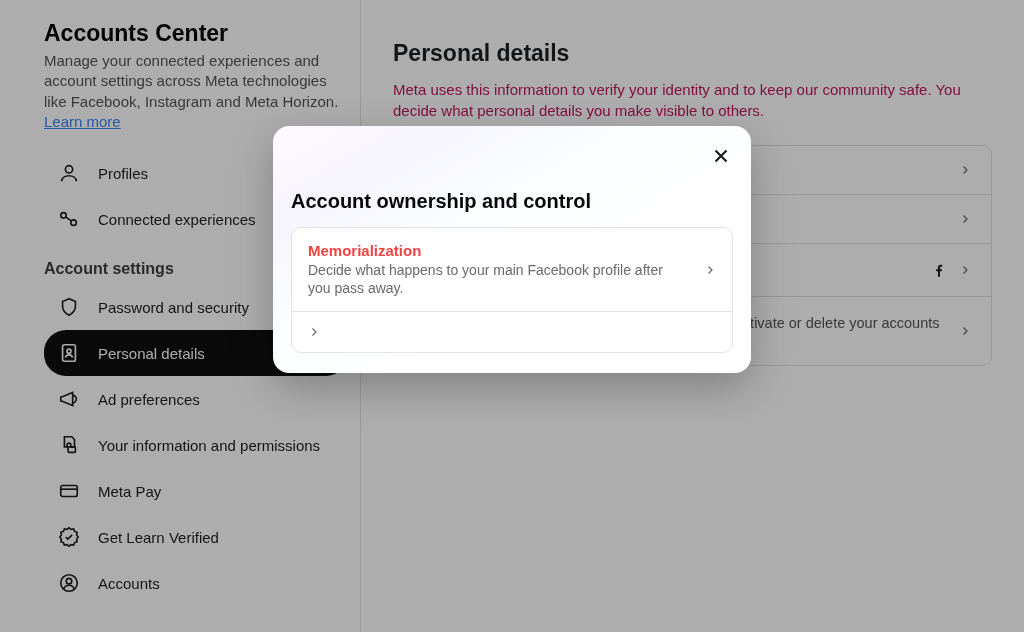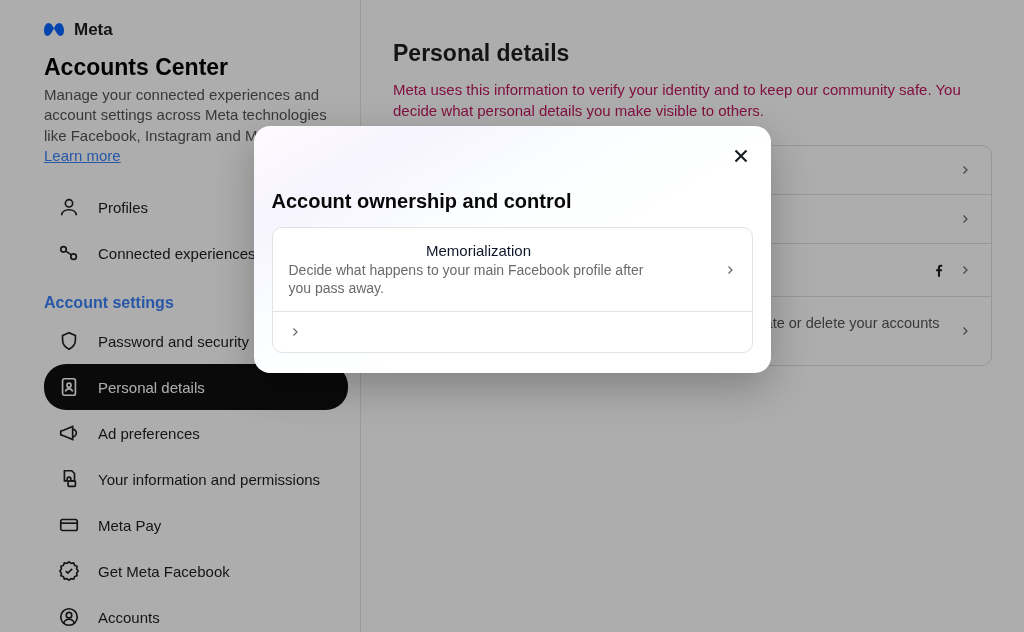--- a/index.html
+++ b/index.html
@@ -6,63 +6,55 @@
   html, body { width: 1024px; height: 632px; overflow: hidden; font-family: -apple-system, BlinkMacSystemFont, "Segoe UI", Helvetica, Arial, sans-serif; background:#f0f0f0; color:#1c1e21; }
   .app { display:flex; width:1024px; height:632px; background:#fff; position:relative; }
   .sidebar { width:360px; padding:20px 12px 0 44px; background:#fff; }
   .brand { display:flex; align-items:center; gap:6px; margin-bottom:14px; }
   .brand-txt { font-weight:700; font-size:17px; color:#1c1e21; }
   .brand-svg { display:block; }
   .page-title { font-size:23px; font-weight:700; color:#040404; margin-bottom:4px;}
   .page-sub { font-size:15px; color:#555; line-height:1.35; }
   .learn { color:#3b82f6; font-size:15px; }
   .nav-section1 { margin-top:18px; }
-  .nav-heading { font-size:16px; font-weight:600; color:#3b82f6; margin:18px 0 6px 0; padding-left:0; }
+  .nav-heading { font-size:16px; font-weight:600; color:#404040; margin:18px 0 6px 0; padding-left:0; }
   .nav-item { display:flex; align-items:center; gap:18px; padding:12px 14px; border-radius:22px; cursor:pointer; font-size:15px; color:#1c1e21; }
   .nav-item .ic { width:22px; height:22px; display:flex; align-items:center; justify-content:center; color:#1c1e21; flex-shrink:0; }
   .nav-item.active { background:#0f0f0f; color:#fff; }
   .nav-item.active .ic { color:#fff; }
   .divider { width:1px; background:#e3e3e3; }
   .content { flex:1; padding:40px 32px 0 32px; }
   .content-title { font-size:23px; font-weight:700; margin-bottom:12px; }
   .content-sub { font-size:15px; color:#be185d; line-height:1.4; margin-bottom:24px; }
   .list { border:1px solid #dfdfdf; border-radius:10px; overflow:hidden; }
   .row { display:flex; align-items:center; justify-content:space-between; padding:18px 20px; border-bottom:1px solid #dfdfdf; cursor:pointer; }
   .row:last-child { border-bottom:none; }
   .row-text { display:flex; flex-direction:column; gap:2px; font-size:14.5px; }
   .row-text .sb { color:#555; }
   .row-right { display:flex; align-items:center; gap:12px; color:#555; }
   .chev { color:#666; }
   
   .overlay { position:absolute; inset:0; background:rgba(0,0,0,0.32); display:flex; align-items:flex-start; justify-content:center; }
-  .dialog { margin-top:126px; width:517px; background:linear-gradient(150deg,#fffafe 0%,#f6f4fe 18%,#fbfeff 40%,#ffffff 60%); border-radius:16px; box-shadow:0 14px 40px rgba(0,0,0,.25); position:relative; padding:20px 18px; }
+  .dialog { margin-top:126px; width:478px; background:linear-gradient(150deg,#fffafe 0%,#f6f4fe 18%,#fbfeff 40%,#ffffff 60%); border-radius:16px; box-shadow:0 14px 40px rgba(0,0,0,.25); position:relative; padding:20px 18px; }
   .dialog-close { position:absolute; top:16px; right:16px; width:28px; height:28px; display:flex; align-items:center; justify-content:center; cursor:pointer; color:#1c1e21; }
   .dialog-title { font-size:20px; font-weight:700; color:#080808; margin:44px 0 14px 0; }
   .dlg-list { background:#fff; border:1px solid #e3e3e3; border-radius:10px; overflow:hidden; }
   .dlg-row { display:flex; align-items:center; justify-content:space-between; padding:14px 16px; border-bottom:1px solid #e3e3e3; cursor:pointer; }
   .dlg-row:last-child { border-bottom:none; }
   .dlg-left { display:flex; flex-direction:column; gap:2px; max-width:380px; }
-  .dlg-left .tl { font-size:15px; color:#0f172a; font-weight:400;text-align:center; }
+  .dlg-left .tl { font-size:15px; color:#ef4444; font-weight:700; }
   .dlg-left .sb { font-size:14px; color:#6a6a6a; line-height:1.3; }
   svg { display:block; }
 </style>
 </head>
 <body>
 
 <div class="app">
 
   <aside class="sidebar">
-    <div class="brand">
-      <span class="ic">
-        <svg class="brand-svg" width="24" height="16" viewBox="0 0 24 16">
-            <path d="M4.8 1C7 1 8.4 3.6 9.9 6.2 11.4 3.6 12.8 1 15 1c3 0 5 3.6 5 7.6 0 3.2-1.3 5.4-3.7 5.4-1.8 0-3-1.6-4.6-4.4l-1.7-3-1.7 3C6.7 12.4 5.5 14 3.7 14 1.3 14 0 11.8 0 8.6 0 4.6 1.9 1 4.8 1Z" fill="#0866ff"></path>
-          </svg>
-      </span>
-      <span class="brand-txt">Meta</span>
-    </div>
     <div class="page-title">Accounts Center</div>
     <div class="page-sub">
       <span>Manage your connected experiences and account settings across Meta technologies like Facebook, Instagram and Meta Horizon.</span>
       <a class="learn" href="#">Learn more</a>
     </div>
 
     <div class="nav-section1">
       <div class="nav-item">
         <span class="ic">
           <svg width="22" height="22" viewBox="0 0 24 24" fill="none" stroke="currentColor" stroke-width="1.8">
@@ -132,21 +124,21 @@
         </span>
         <span>Meta Pay</span>
       </div>
       <div class="nav-item">
         <span class="ic">
           <svg width="22" height="22" viewBox="0 0 24 24" fill="none" stroke="currentColor" stroke-width="1.8">
               <path d="M12 2l2.3 1.7 2.8-.5 1 2.7 2.7 1-.5 2.8L22 12l-1.7 2.3.5 2.8-2.7 1-1 2.7-2.8-.5L12 22l-2.3-1.7-2.8.5-1-2.7-2.7-1 .5-2.8L2 12l1.7-2.3-.5-2.8 2.7-1 1-2.7 2.8.5L12 2Z"></path>
               <path d="M8.5 12.2l2.2 2.2 4.8-4.8"></path>
             </svg>
         </span>
-        <span>Get Meta Facebook</span>
+        <span>Get Learn Verified</span>
       </div>
       <div class="nav-item">
         <span class="ic">
           <svg width="22" height="22" viewBox="0 0 24 24" fill="none" stroke="currentColor" stroke-width="1.8">
               <circle cx="12" cy="12" r="9"></circle>
               <circle cx="12" cy="10" r="3"></circle>
               <path d="M6 19c1-3 3.5-4.5 6-4.5S17 16 18 19"></path>
             </svg>
         </span>
         <span>Accounts</span>

